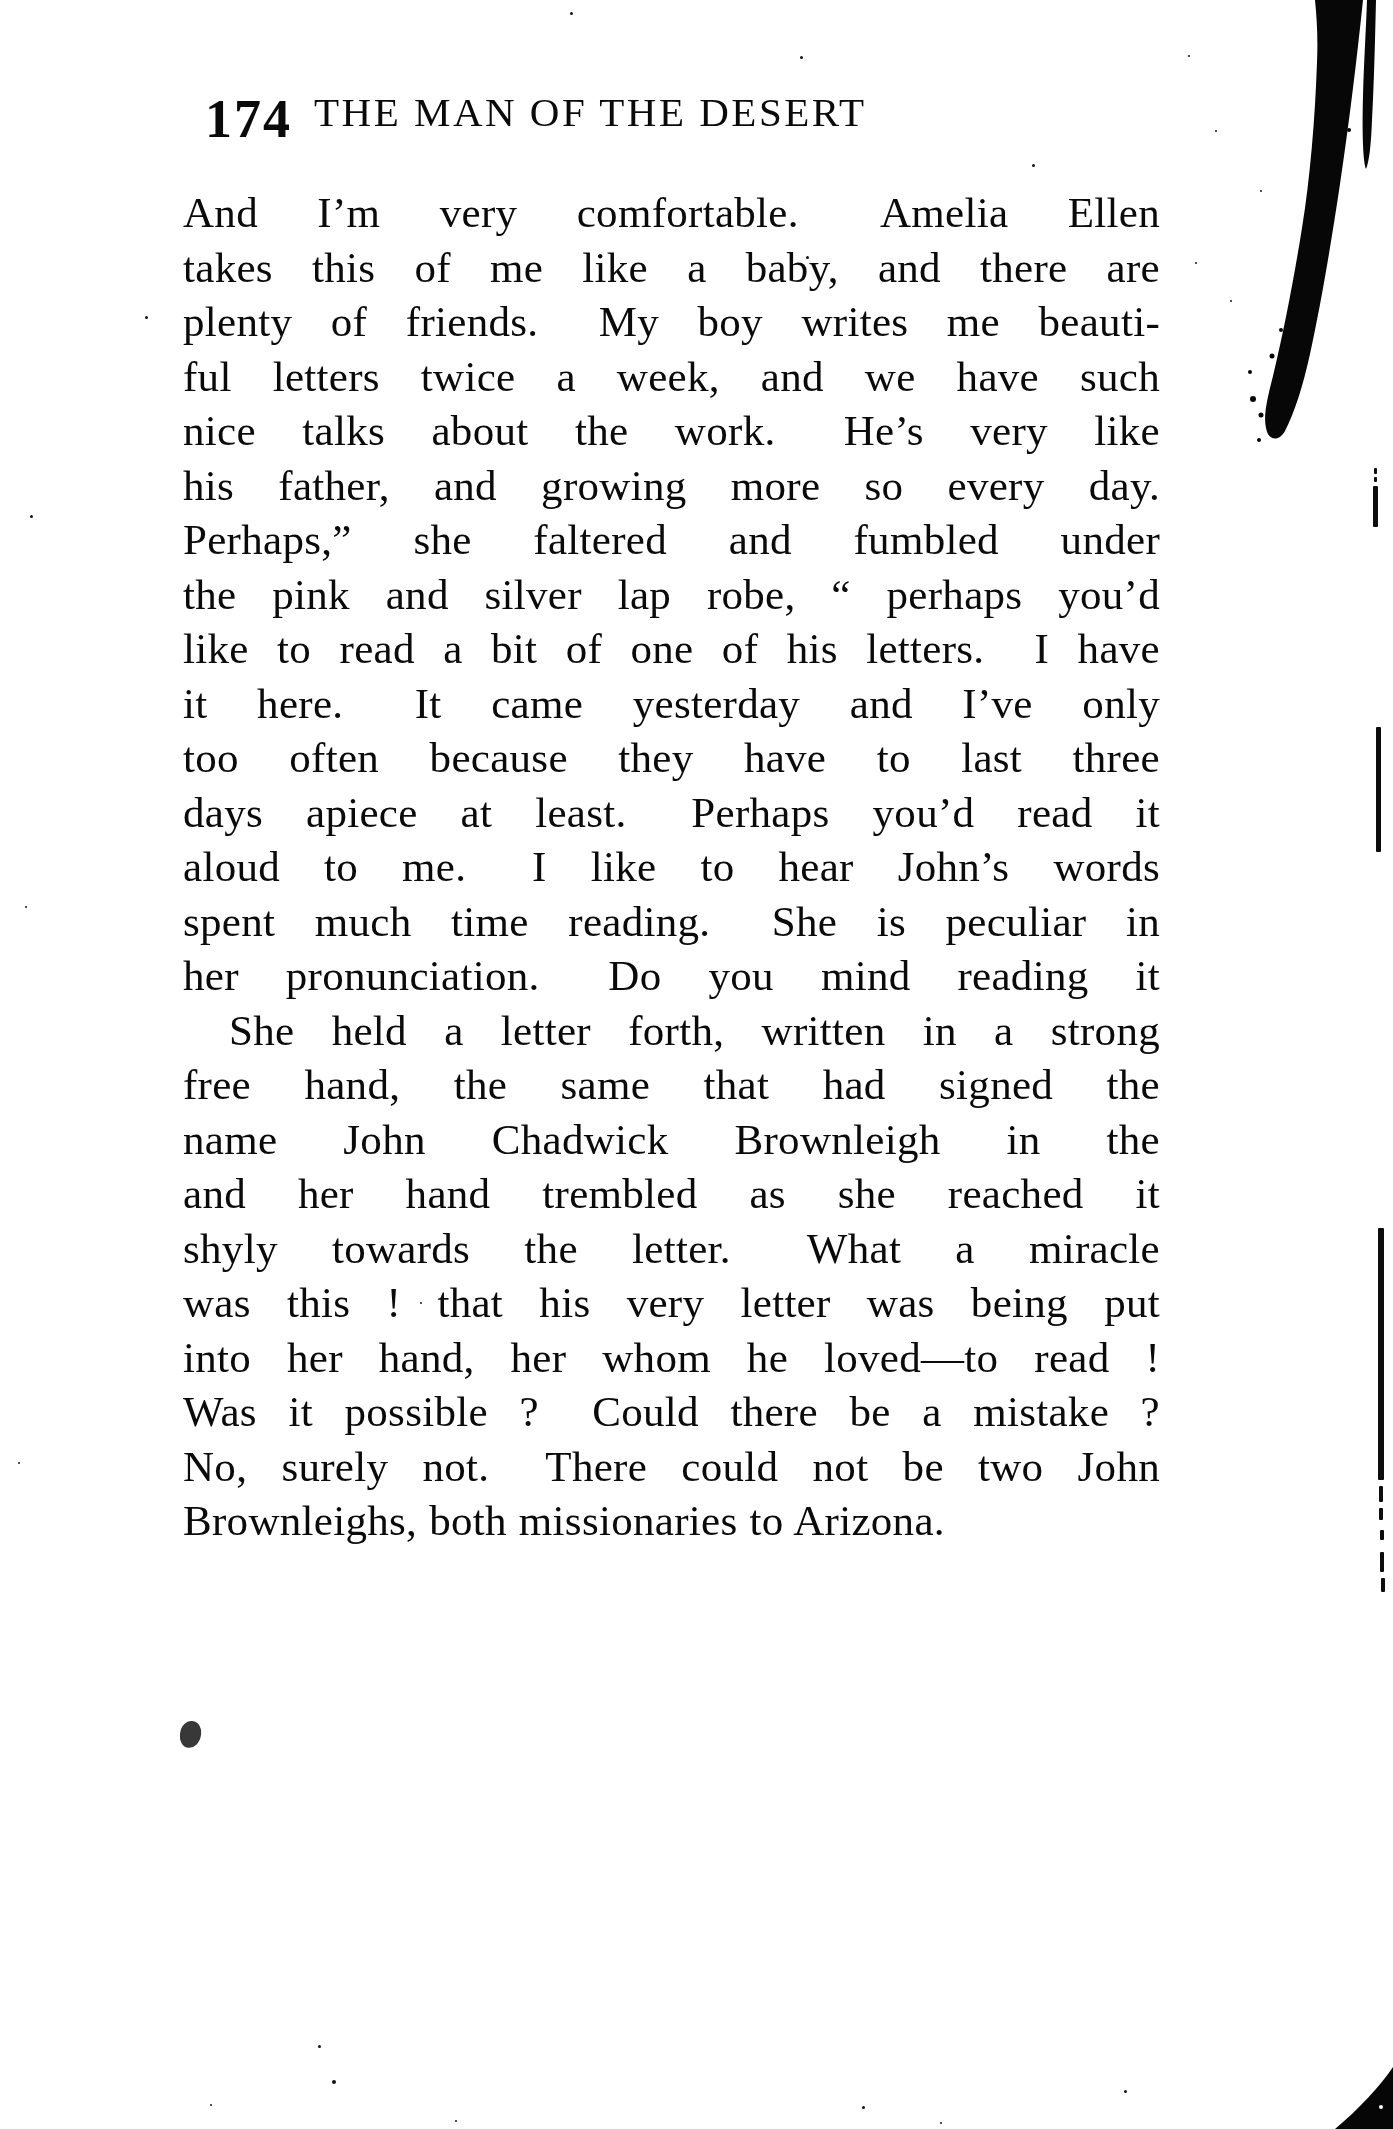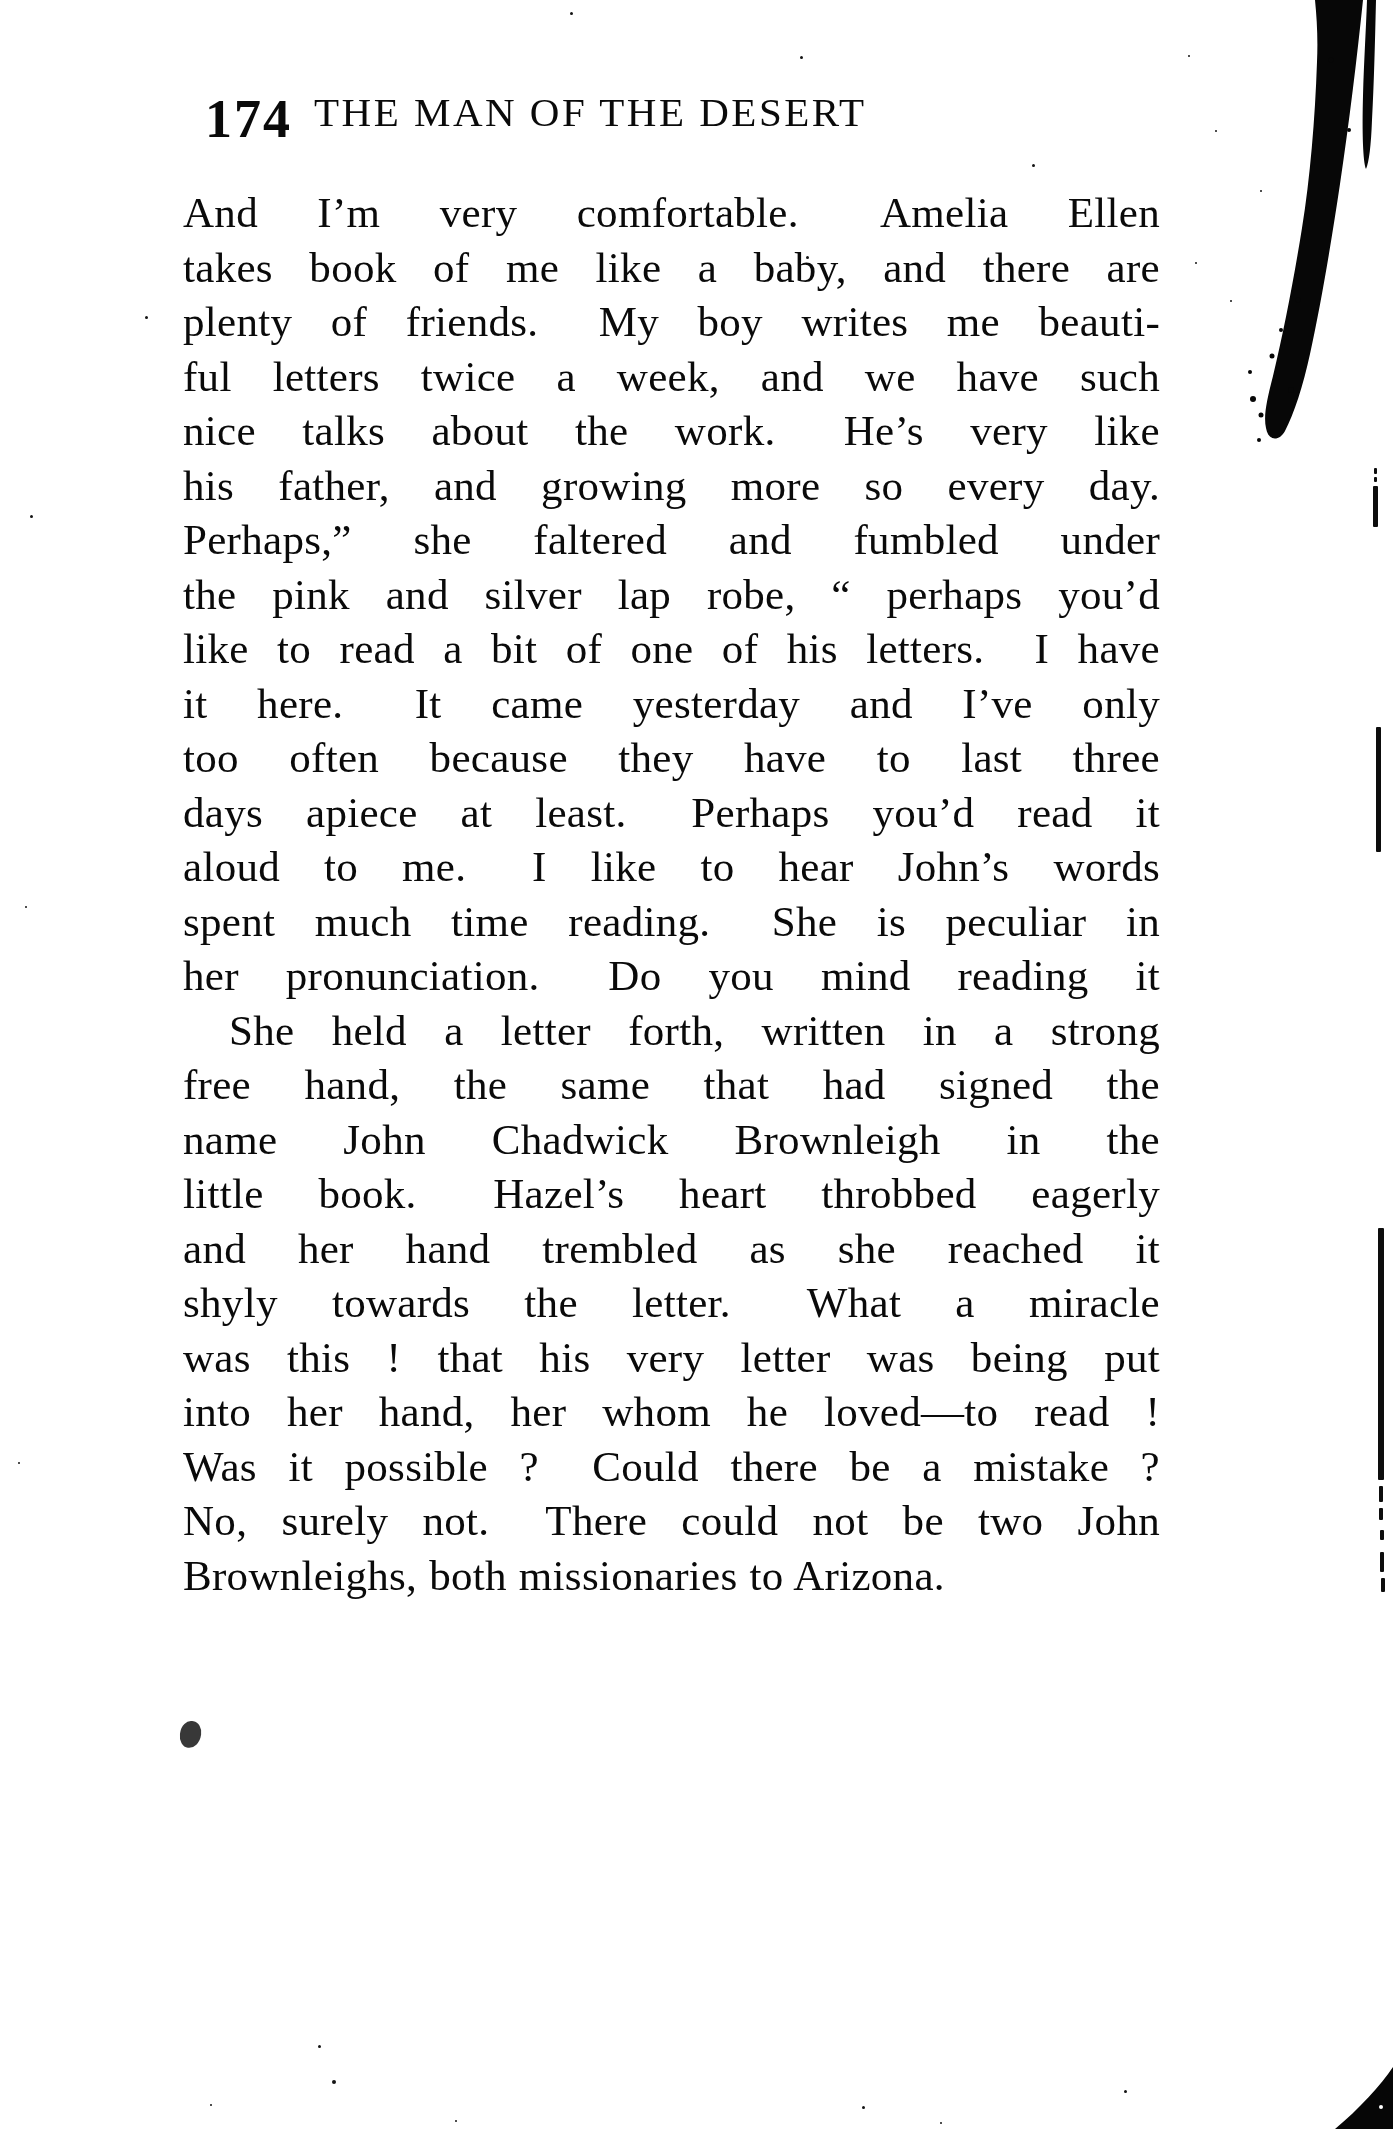--- a/index.html
+++ b/index.html
@@ -45,38 +45,37 @@
 
 <div class="stage">
 
   <header class="page-header">
     <span class="page-number">174</span>
     <span class="running-title">THE MAN OF THE DESERT</span>
   </header>
 
   <main class="text-column">
       <div class="line">And I’m very comfortable.  Amelia Ellen</div>
-      <div class="line">takes book of me like a baby, and there are</div>
+      <div class="line">takes this of me like a baby, and there are</div>
       <div class="line">plenty of friends.  My boy writes me beauti-</div>
       <div class="line">ful letters twice a week, and we have such</div>
       <div class="line">nice talks about the work.  He’s very like</div>
       <div class="line">his father, and growing more so every day.</div>
       <div class="line">Perhaps,” she faltered and fumbled under</div>
       <div class="line">the pink and silver lap robe, “ perhaps you’d</div>
       <div class="line">like to read a bit of one of his letters.  I have</div>
       <div class="line">it here.  It came yesterday and I’ve only</div>
       <div class="line">too often because they have to last three</div>
       <div class="line">days apiece at least.  Perhaps you’d read it</div>
       <div class="line">aloud to me.  I like to hear John’s words</div>
       <div class="line">spent much time reading.  She is peculiar in</div>
       <div class="line">her pronunciation.  Do you mind reading it</div>
       <div class="line indent">She held a letter forth, written in a strong</div>
       <div class="line">free hand, the same that had signed the</div>
       <div class="line">name John Chadwick Brownleigh in the</div>
-      <div class="line">little book.  Hazel’s heart throbbed eagerly</div>
       <div class="line">and her hand trembled as she reached it</div>
       <div class="line">shyly towards the letter.  What a miracle</div>
       <div class="line">was this ! that his very letter was being put</div>
       <div class="line">into her hand, her whom he loved—to read !</div>
       <div class="line">Was it possible ?  Could there be a mistake ?</div>
       <div class="line">No, surely not.  There could not be two John</div>
       <div class="line last">Brownleighs, both missionaries to Arizona.</div>
     </main>
 
   <div class="ink-smudge"></div>

